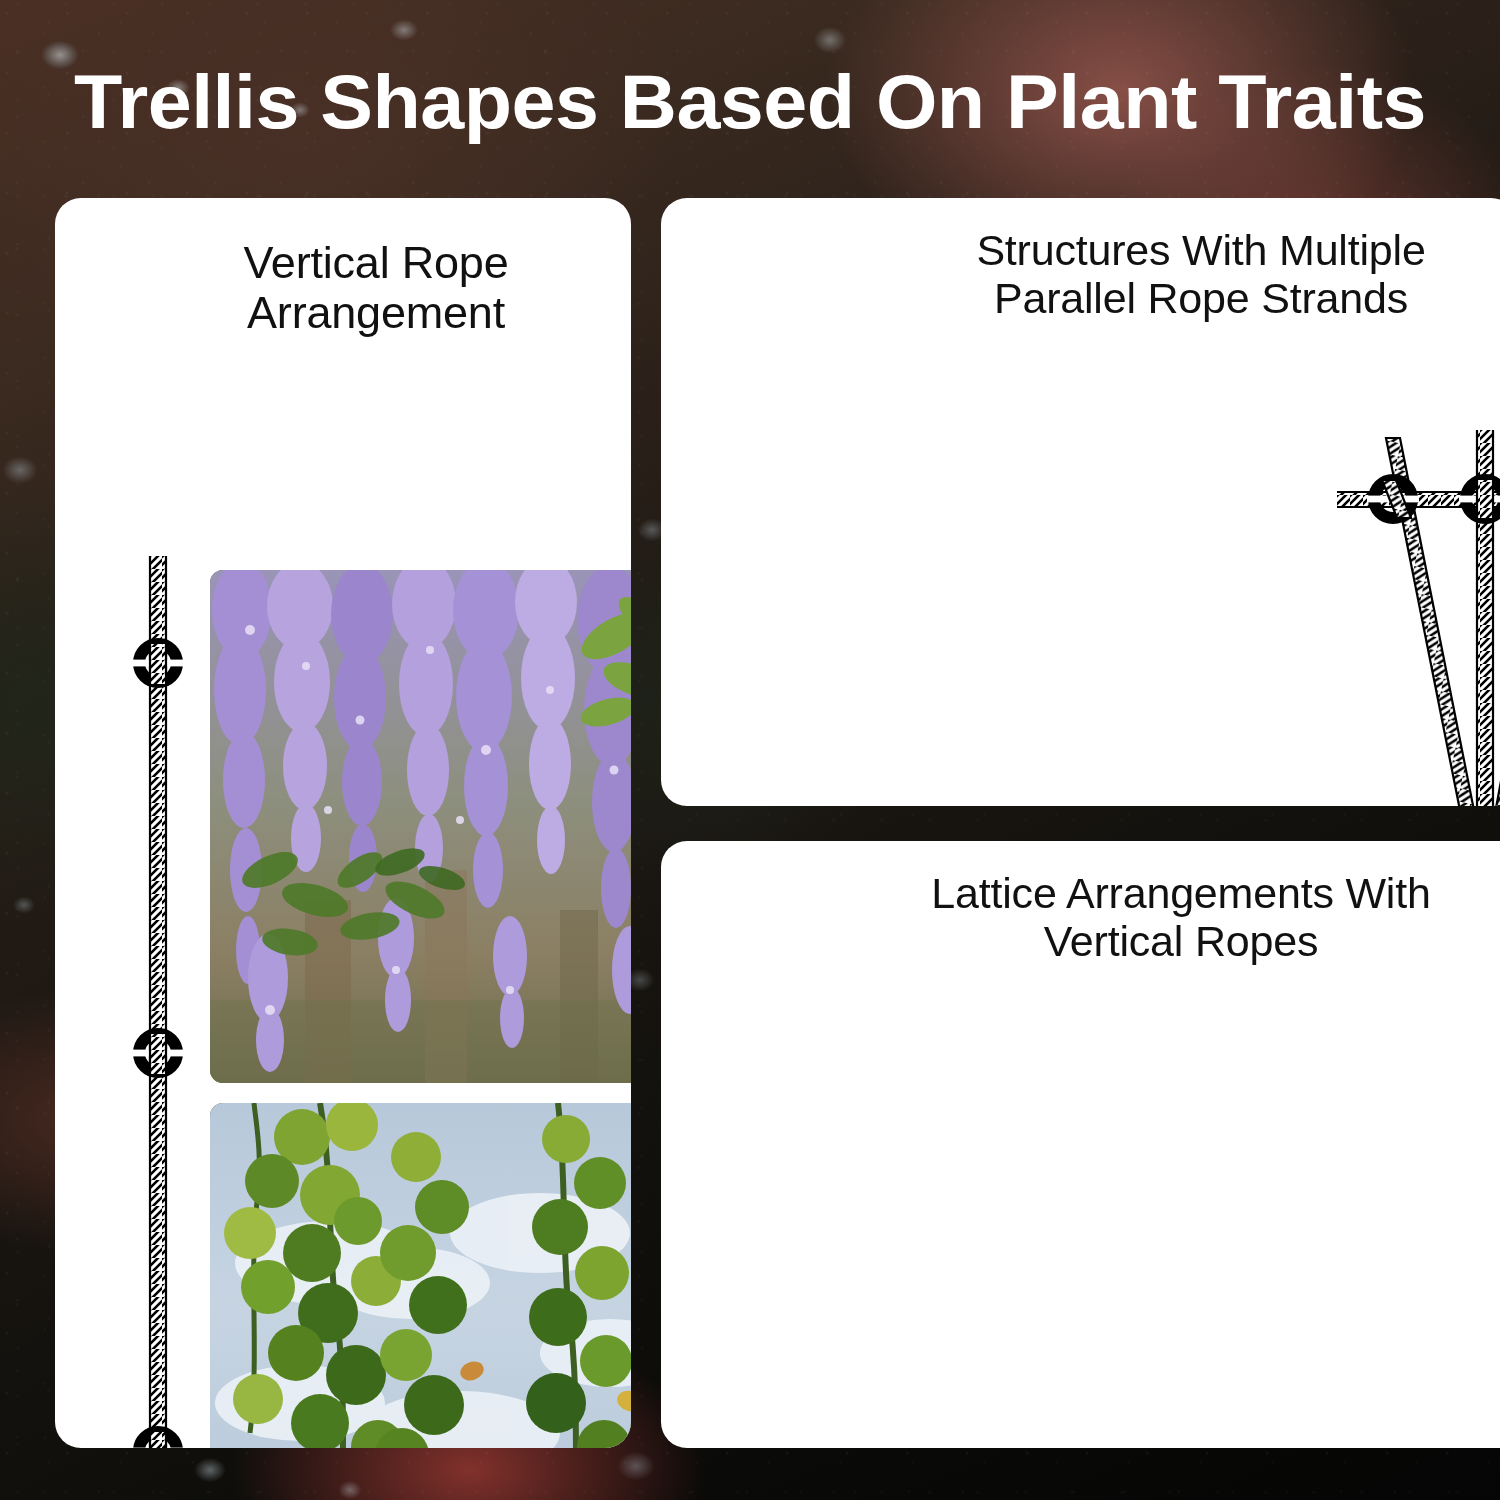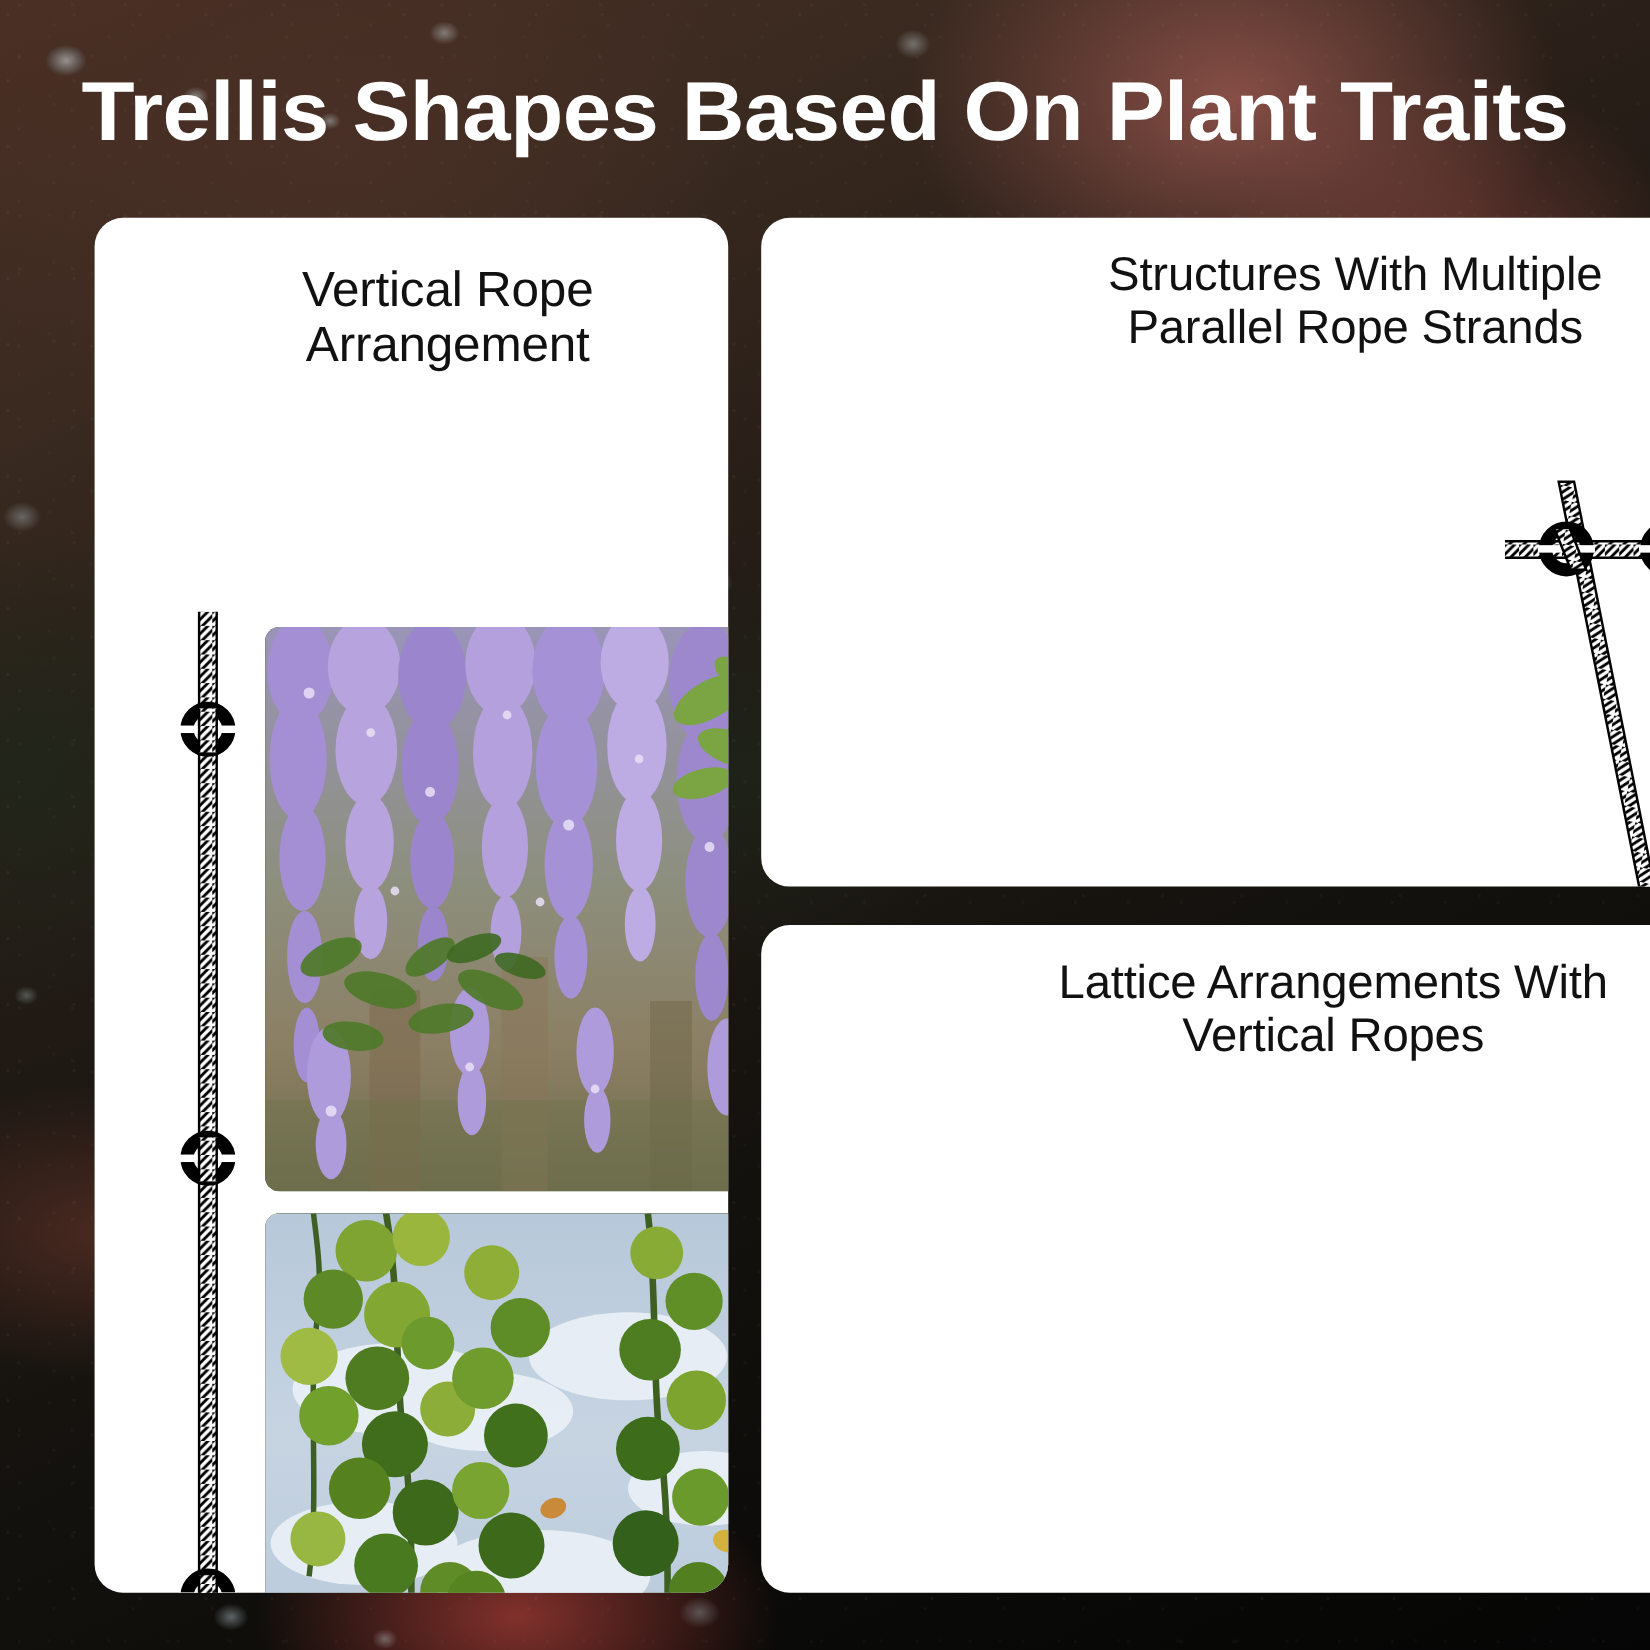--- a/index.html
+++ b/index.html
@@ -74,21 +74,20 @@
     white-space: nowrap;
     transform: scaleX(1.04);
   }
 
   
   .card {
     position: absolute;
     background: #ffffff;
     border-radius: 26px;
     overflow: hidden;
-    margin-left: 31px;
   }
   #card-left   { left: 55px;  top: 198px;  width: 576px; height: 1250px; }
   #card-top-r  { left: 661px; top: 198px;  width: 856px; height: 608px;  }
   #card-bot-r  { left: 661px; top: 841px;  width: 960px; height: 607px;  }
 
   .card-heading {
     position: absolute;
     font-family: "Liberation Sans", sans-serif;
     font-weight: 300;
     color: #111111;

